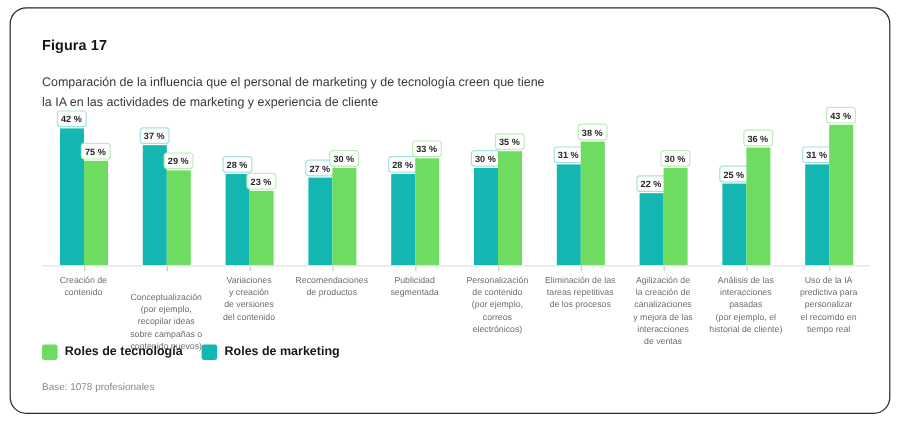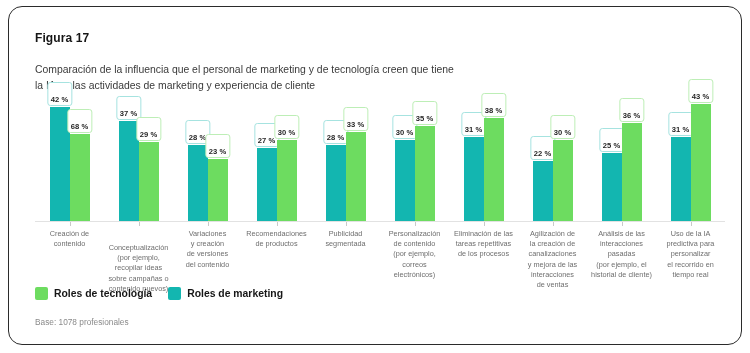--- a/index.html
+++ b/index.html
@@ -70,21 +70,21 @@
   .bar.tc { left: 50%; }
 
   .dlabel {
     position: absolute;
     left: 50%;
     transform: translateX(-50%);
     bottom: 100%;
     margin-bottom: 1px;
     background: #ffffff;
     border-radius: 3px;
-    padding: 12px 3px 1px 3px;
+    padding: 2px 3px 1px 3px;
     font-size: 7.6px;
     font-weight: bold;
     color: #262626;
     white-space: nowrap;
     line-height: 9px;
   }
   .dlabel.mk { border: 1px solid #a6e3e0; }
   .dlabel.tc { border: 1px solid #bdeeb6; }
 
   
@@ -154,21 +154,21 @@
 
   <div id="fig-title">Figura 17</div>
   <div id="fig-subtitle">Comparación de la influencia que el personal de marketing y de tecnología creen que tiene la IA en las actividades de marketing y experiencia de cliente</div>
 
   <div id="plot">
       <div class="group" style="left: 14.5px; width: 40px;">
         <div class="bar mk" style="height: 113.867px; background: rgb(19, 182, 176);">
           <span class="dlabel mk">42 %</span>
         </div>
         <div class="bar tc" style="height: 86.7556px; background: rgb(109, 220, 96);">
-          <span class="dlabel tc">68 %</span>
+          <span class="dlabel tc">75 %</span>
         </div>
       </div>
       <div class="group" style="left: 83.5px; width: 40px;">
         <div class="bar mk" style="height: 100.311px; background: rgb(19, 182, 176);">
           <span class="dlabel mk">37 %</span>
         </div>
         <div class="bar tc" style="height: 78.6222px; background: rgb(109, 220, 96);">
           <span class="dlabel tc">29 %</span>
         </div>
       </div>

